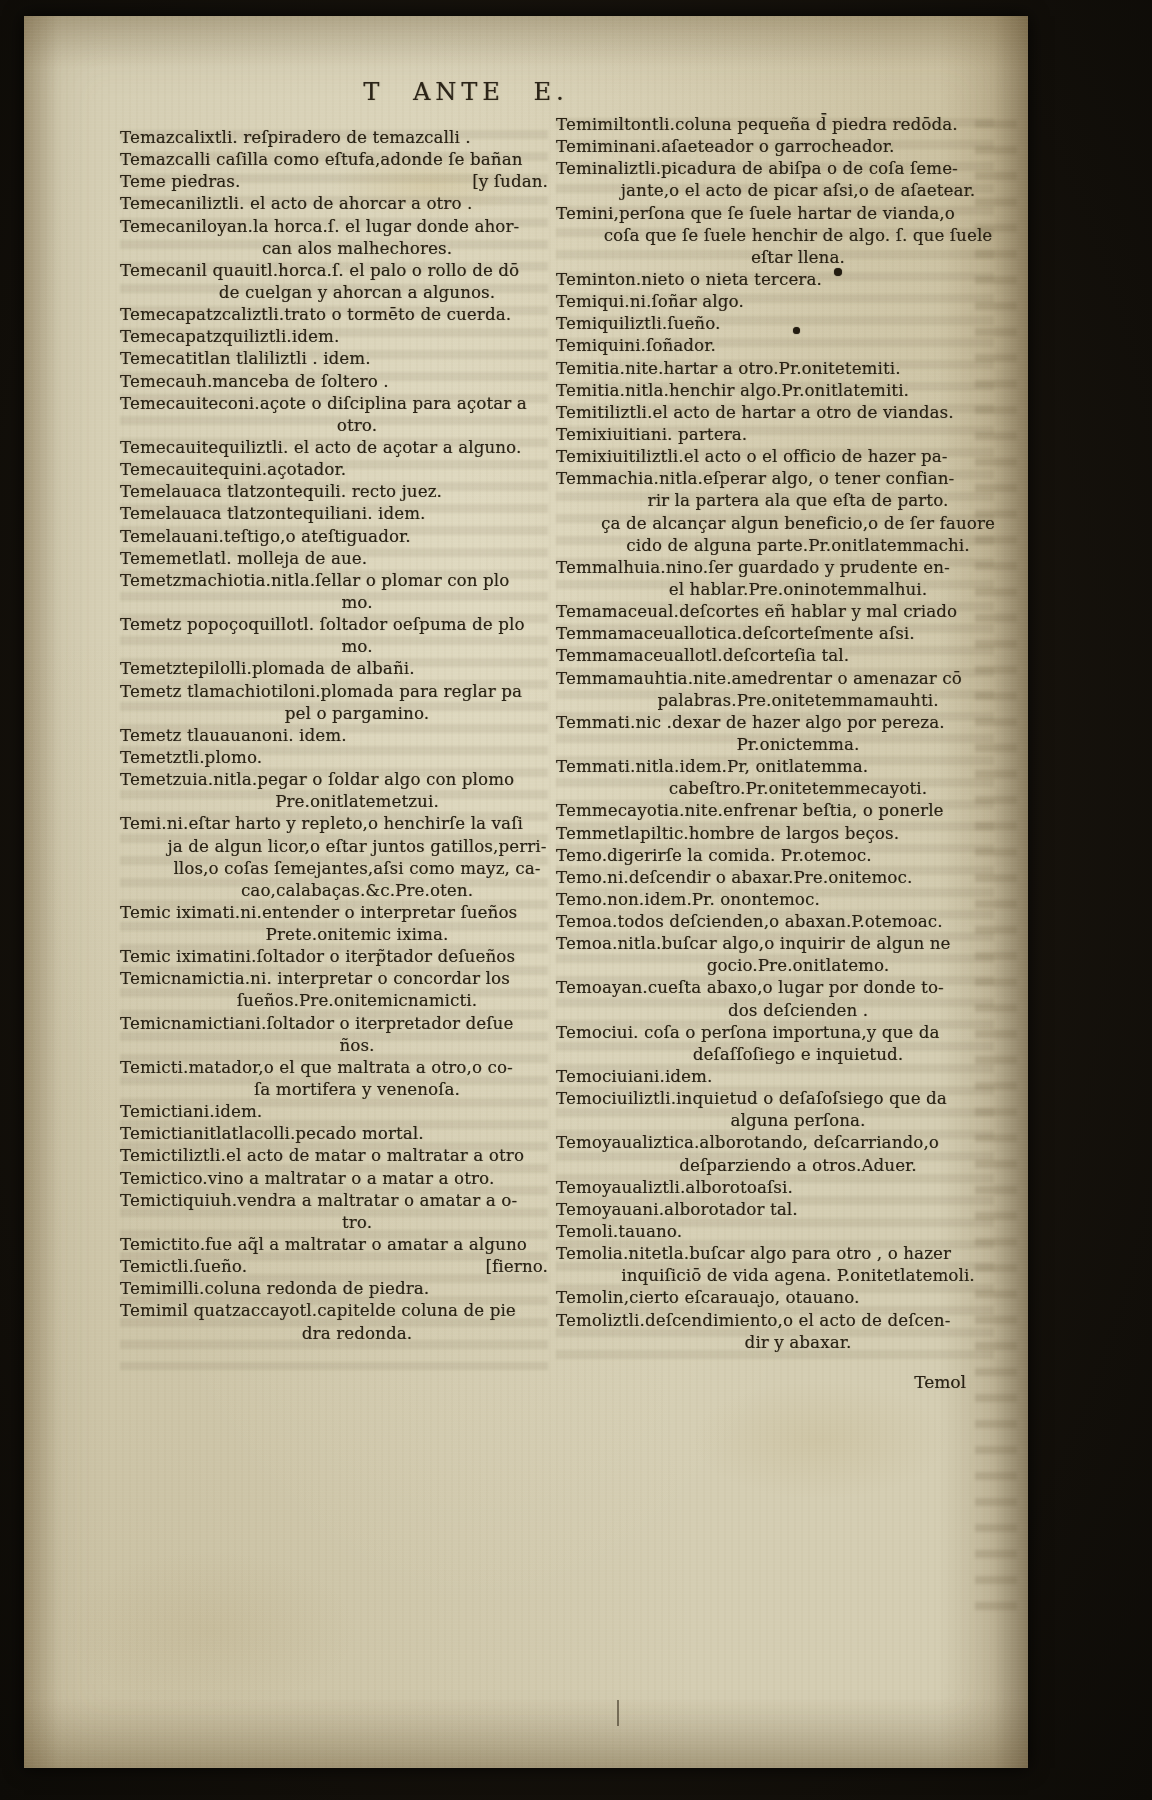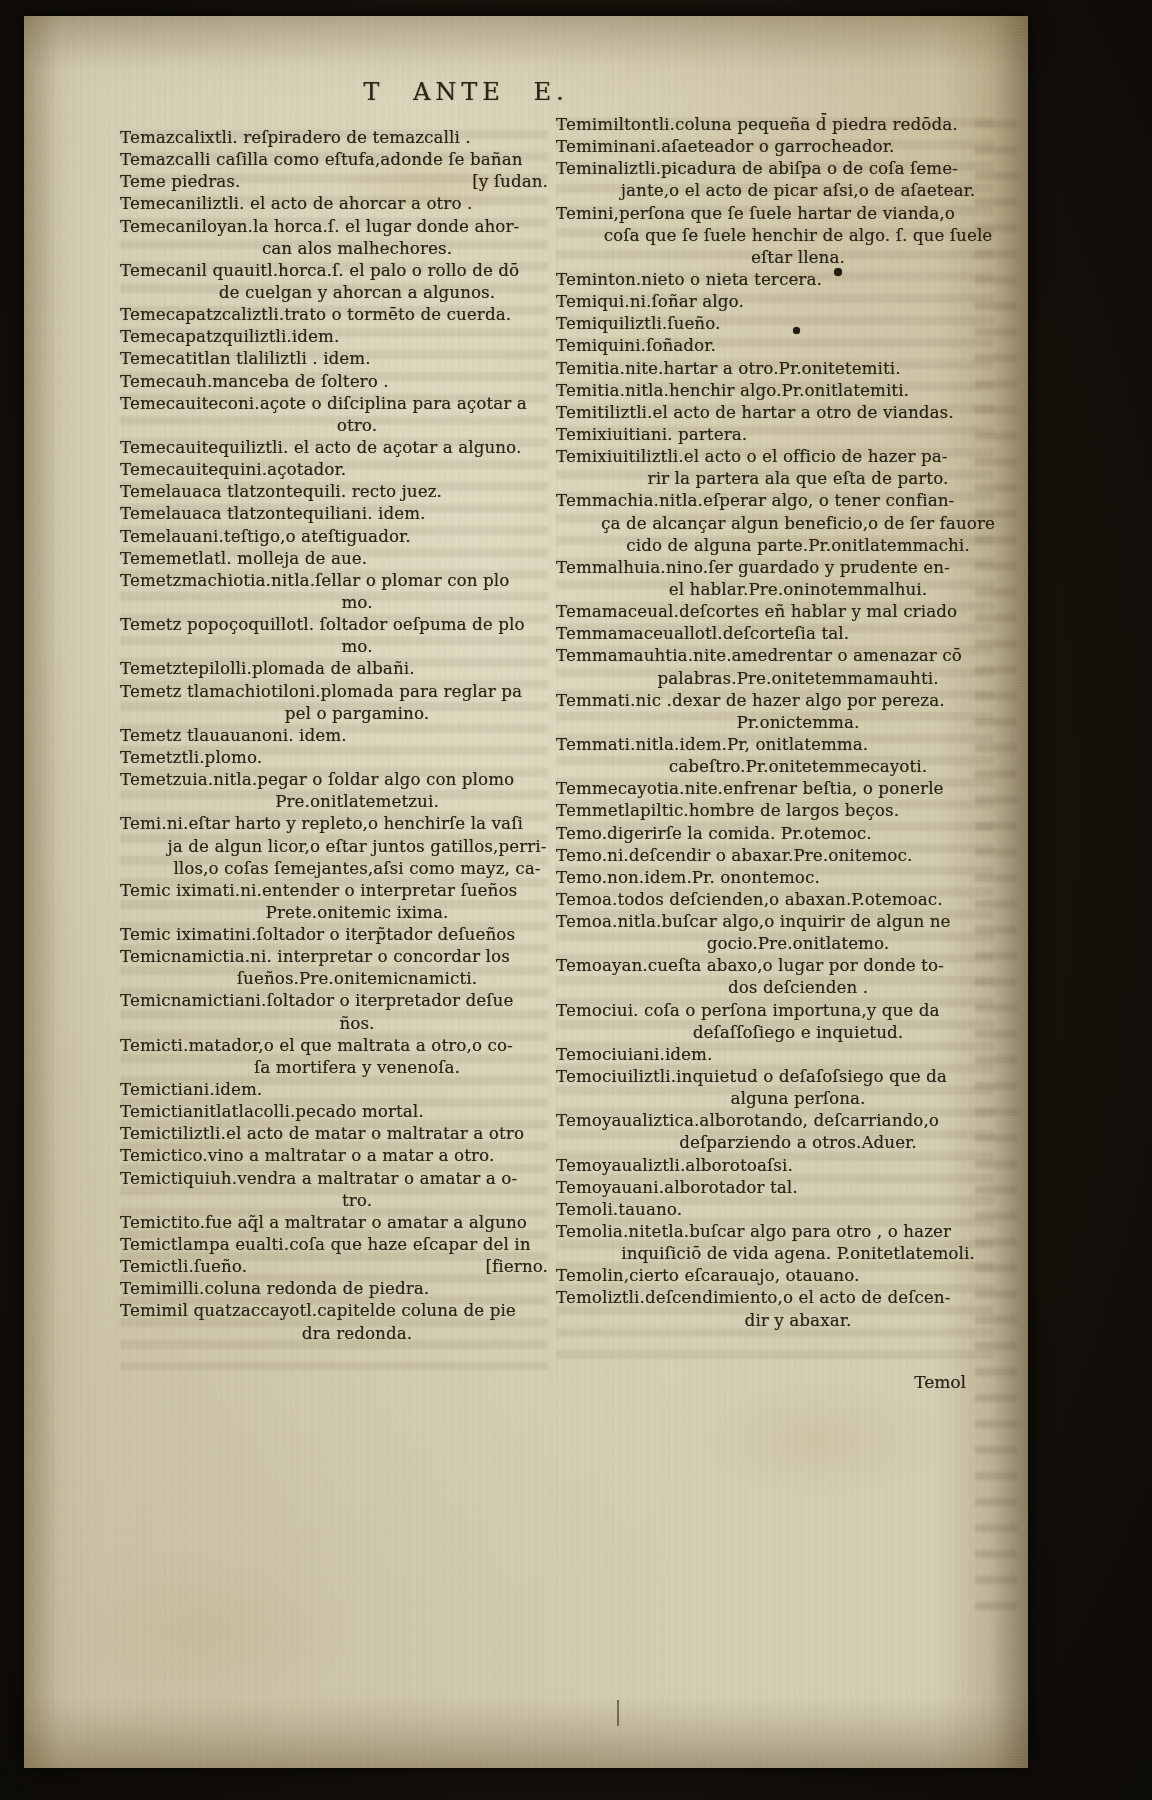--- a/index.html
+++ b/index.html
@@ -172,20 +172,23 @@
     </div>
     <div class="line">
       <span>Temi.ni.eſtar harto y repleto,o henchirſe la vaſi</span>
     </div>
     <div class="line indent">
       <span>ja de algun licor,o eſtar juntos gatillos,perri-</span>
     </div>
     <div class="line indent">
       <span>llos,o coſas ſemejantes,aſsi como mayz, ca-</span>
     </div>
+    <div class="line indent">
+      <span>cao,calabaças.&amp;c.Pre.oten.</span>
+    </div>
     <div class="line">
       <span>Temic iximati.ni.entender o interpretar ſueños</span>
     </div>
     <div class="line indent">
       <span>Prete.onitemic ixima.</span>
     </div>
     <div class="line">
       <span>Temic iximatini.ſoltador o iterp̃tador deſueños</span>
     </div>
     <div class="line">
@@ -219,23 +222,20 @@
       <span>Temictico.vino a maltratar o a matar a otro.</span>
     </div>
     <div class="line">
       <span>Temictiquiuh.vendra a maltratar o amatar a o-</span>
     </div>
     <div class="line indent">
       <span>tro.</span>
     </div>
     <div class="line">
       <span>Temictito.fue aq̃l a maltratar o amatar a alguno</span>
-    </div>
-    <div class="line">
-      <span>Temictlampa eualti.coſa que haze eſcapar del in</span>
     </div>
     <div class="line">
       <span>Temictli.ſueño.</span>
       <span class="tail">[fierno.</span>
     </div>
     <div class="line">
       <span>Temimilli.coluna redonda de piedra.</span>
     </div>
     <div class="line">
       <span>Temimil quatzaccayotl.capitelde coluna de pie</span>
@@ -286,40 +286,43 @@
     </div>
     <div class="line">
       <span>Temitiliztli.el acto de hartar a otro de viandas.</span>
     </div>
     <div class="line">
       <span>Temixiuitiani. partera.</span>
     </div>
     <div class="line">
       <span>Temixiuitiliztli.el acto o el officio de hazer pa-</span>
     </div>
+    <div class="line">
+      <span>Temmachia.nitla.eſperar algo, o tener confian-</span>
+    </div>
     <div class="line indent">
       <span>rir la partera ala que eſta de parto.</span>
     </div>
-    <div class="line">
-      <span>Temmachia.nitla.eſperar algo, o tener confian-</span>
-    </div>
     <div class="line indent">
       <span>ça de alcançar algun beneficio,o de ſer fauore</span>
     </div>
     <div class="line indent">
       <span>cido de alguna parte.Pr.onitlatemmachi.</span>
     </div>
     <div class="line">
       <span>Temmalhuia.nino.ſer guardado y prudente en-</span>
     </div>
     <div class="line indent">
       <span>el hablar.Pre.oninotemmalhui.</span>
     </div>
     <div class="line">
       <span>Temamaceual.deſcortes eñ hablar y mal criado</span>
+    </div>
+    <div class="line">
+      <span>Temmamaceuallotica.deſcorteſmente aſsi.</span>
     </div>
     <div class="line">
       <span>Temmamaceuallotl.deſcorteſia tal.</span>
     </div>
     <div class="line">
       <span>Temmamauhtia.nite.amedrentar o amenazar cō</span>
     </div>
     <div class="line indent">
       <span>palabras.Pre.onitetemmamauhti.</span>
     </div>

